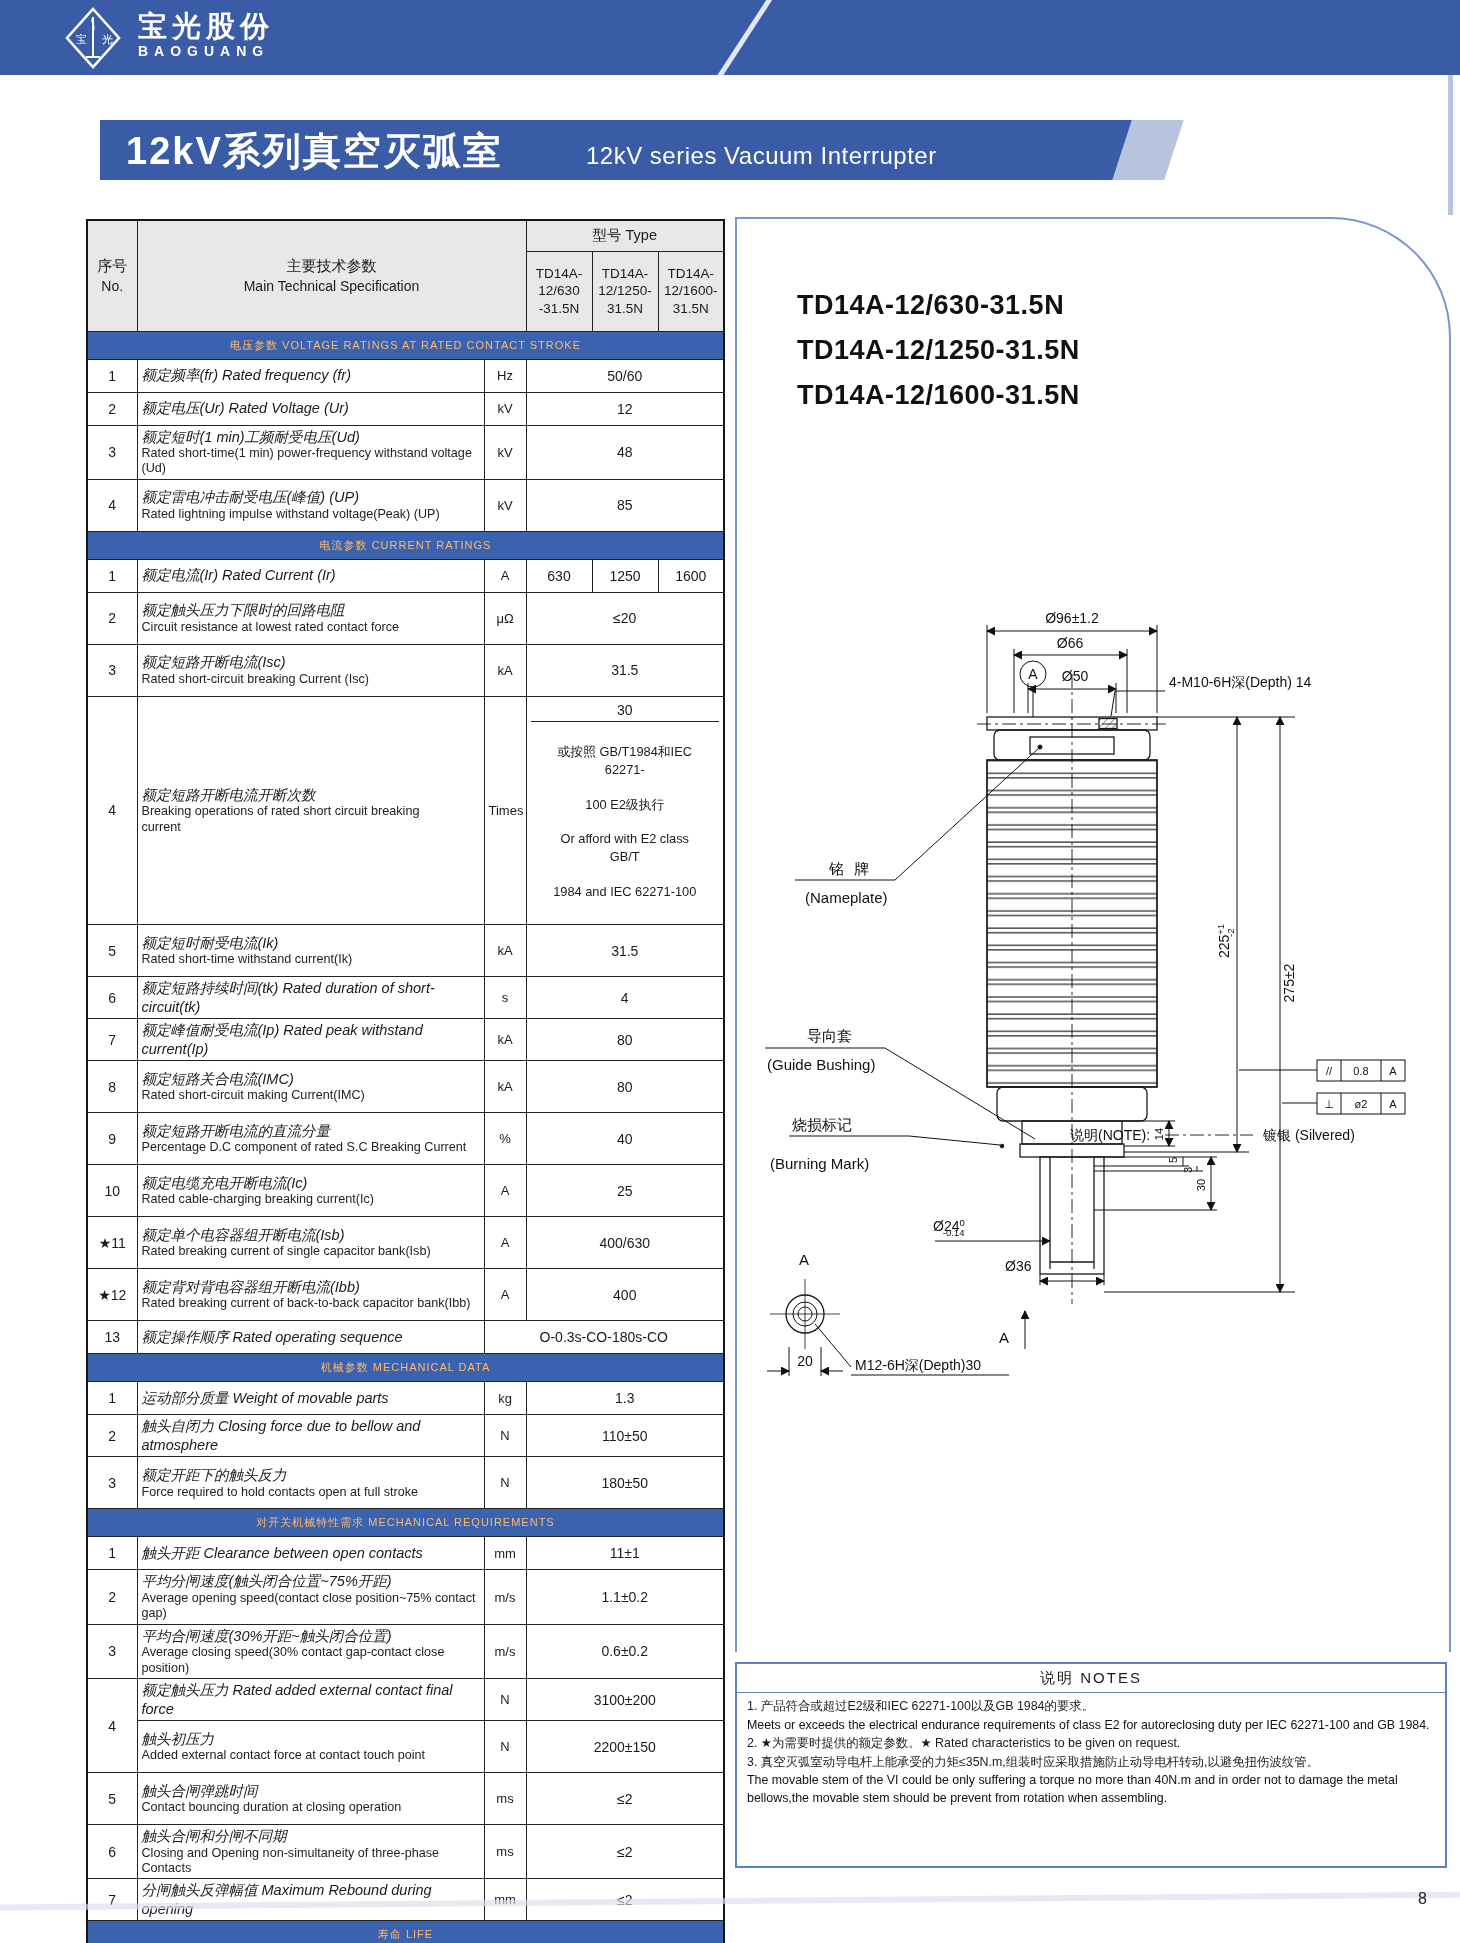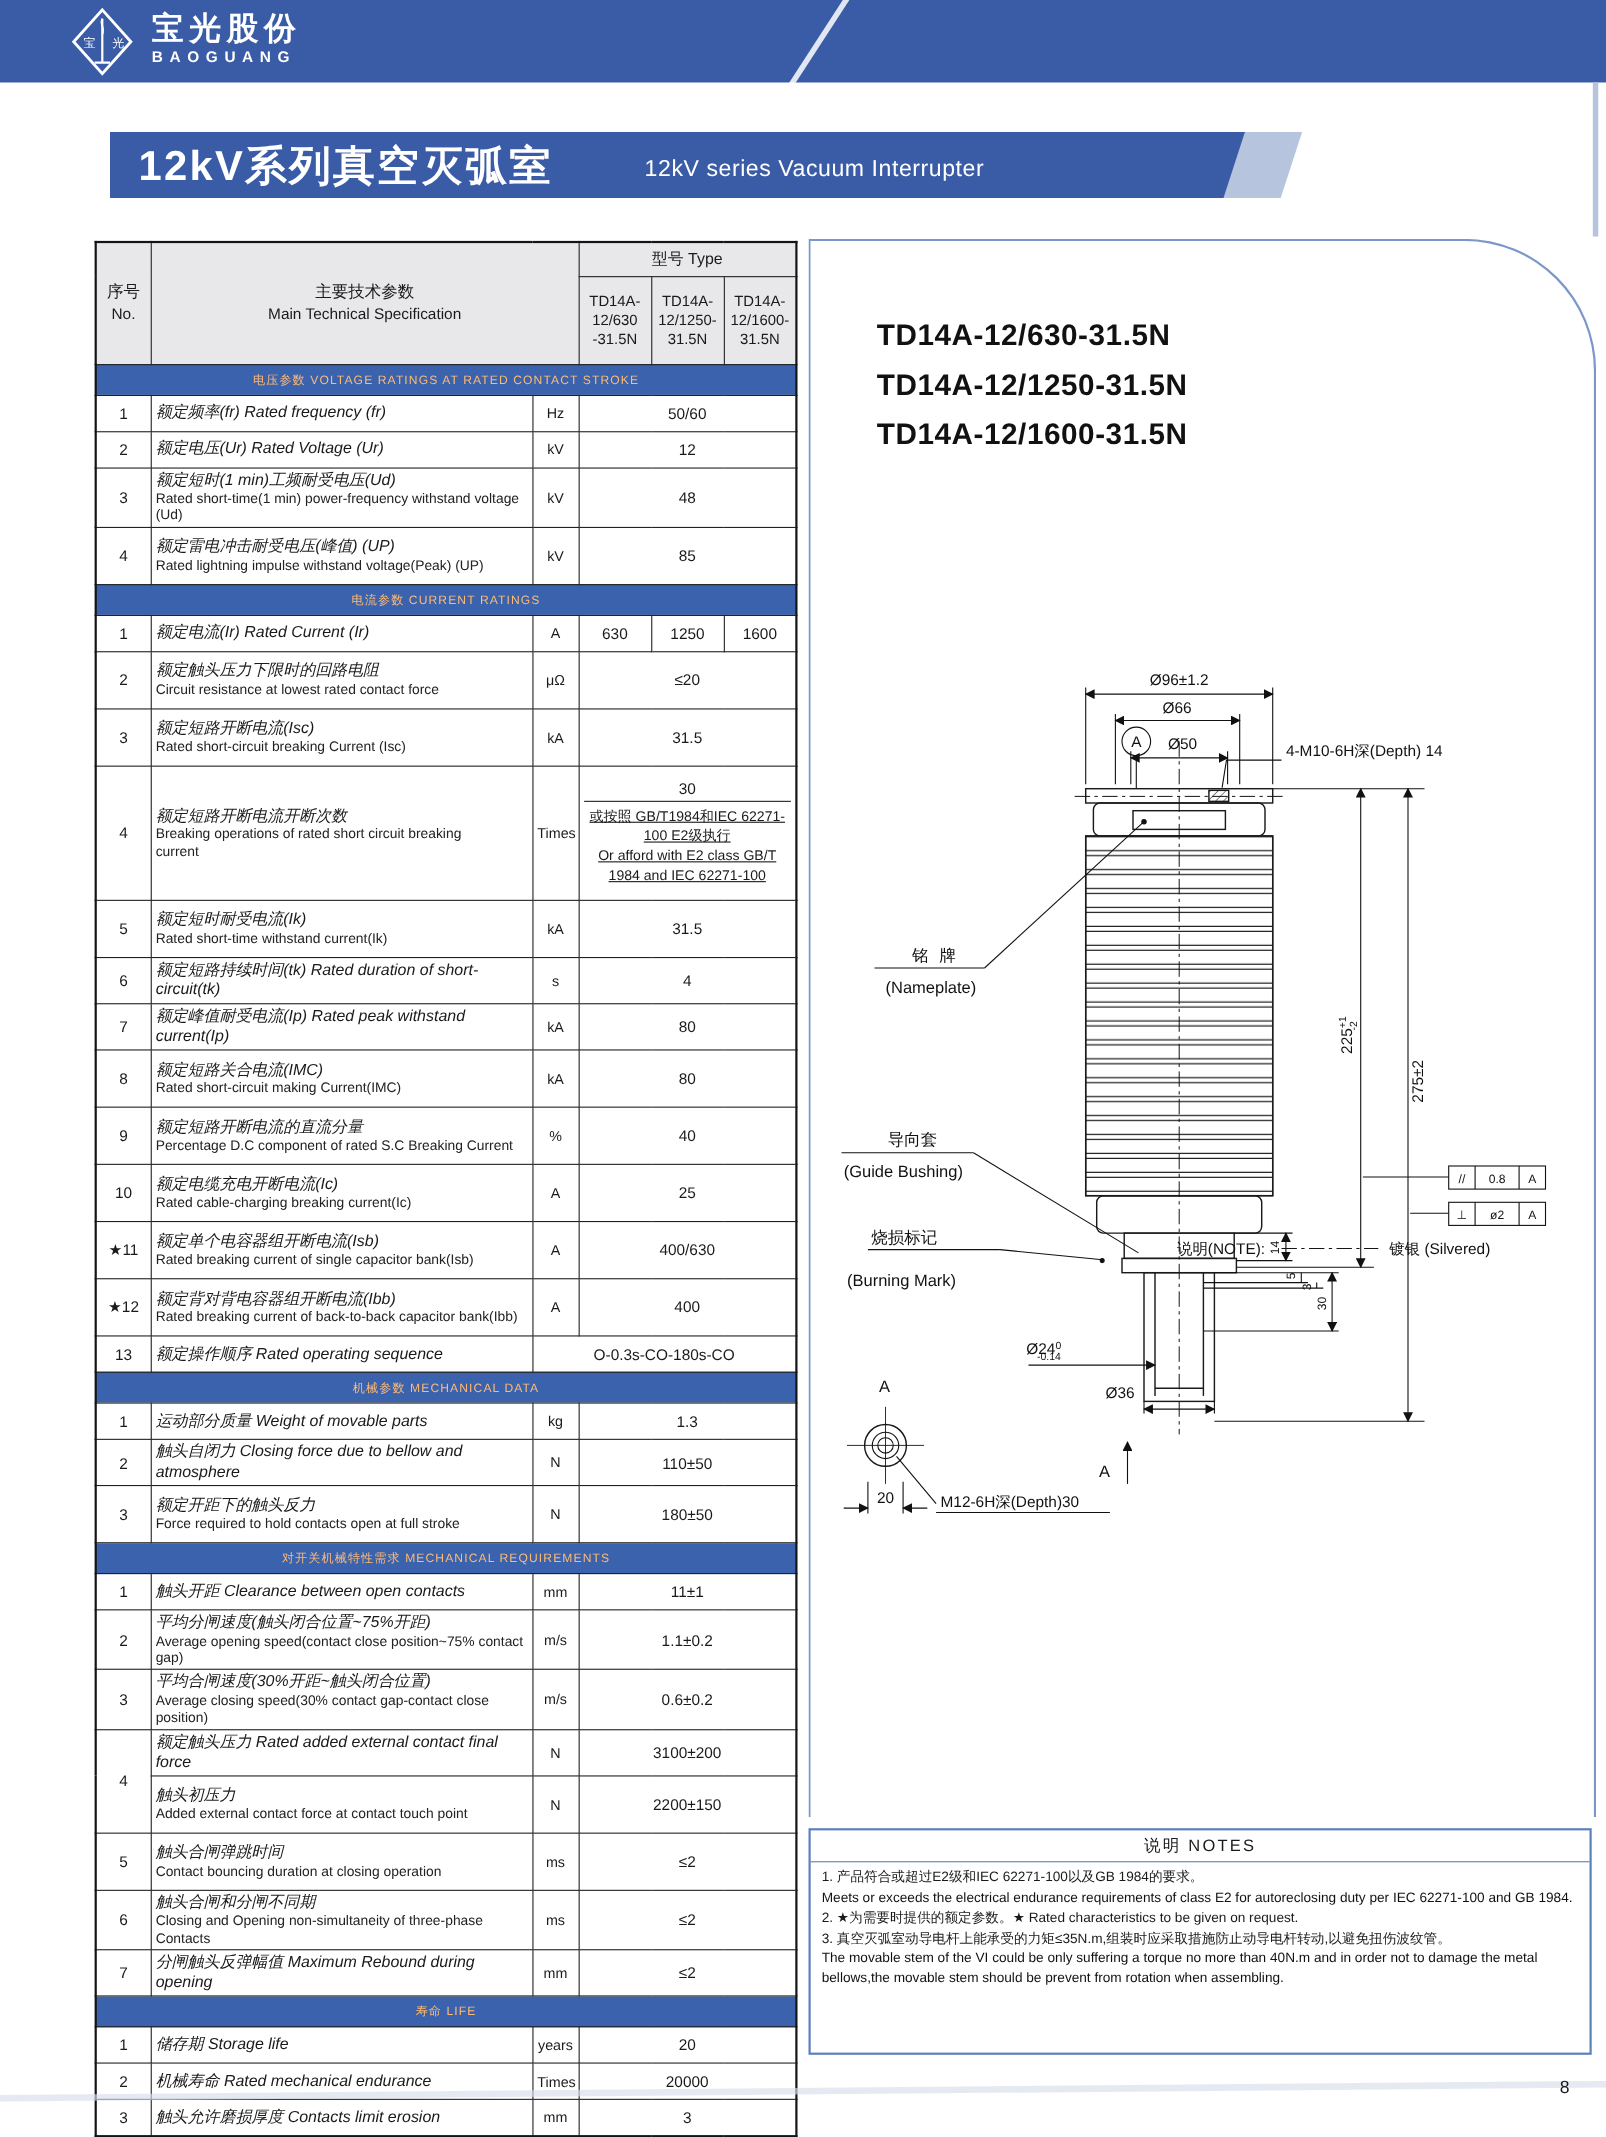--- a/index.html
+++ b/index.html
@@ -11,21 +11,21 @@
   .logo{position:absolute;left:64px;top:7px;width:58px;height:62px;}
   .brand{position:absolute;left:138px;top:10px;color:#fff;}
   .brand .cn{font-size:29px;font-weight:bold;letter-spacing:5px;line-height:32px;}
   .brand .en{font-size:14px;letter-spacing:6px;line-height:18px;font-weight:bold;}
   .bar-slash{position:absolute;left:742px;top:-12px;width:5px;height:100px;background:#fff;opacity:.85;transform:rotate(33deg);}
   .edge-strip{position:absolute;left:1448px;top:75px;width:5px;height:140px;background:#b7c4dd;}
 
   
   .title-band{position:absolute;left:100px;top:120px;width:1008px;height:60px;background:#3a5ca6;color:#fff;padding-left:28px;}
   .title-band .cn{position:absolute;left:26px;top:6px;font-size:38px;font-weight:bold;letter-spacing:2px;}
-  .title-band .en{position:absolute;left:486px;top:22px;font-size:21px;letter-spacing:.5px;}
+  .title-band .en{position:absolute;left:486px;top:22px;font-size:24px;letter-spacing:.5px;}
   .title-tail{position:absolute;left:1122px;top:120px;width:52px;height:60px;background:#b6c4de;transform:skewX(-18deg);}
 
   
   table.spec{position:absolute;left:86px;top:219px;width:637px;border-collapse:collapse;table-layout:fixed;
     border:2px solid #141414;}
   table.spec th,table.spec td{border:1.4px solid #222;padding:2px 4px;vertical-align:middle;}
   table.spec thead th{background:#e8e8ea;font-weight:normal;}
   .hno,.hspec{font-size:15px;line-height:1.3;text-align:center;}
   .hno .en,.hspec .en{font-size:14px;text-align:right;}
   .htype{font-size:14.5px;text-align:center;}
@@ -33,21 +33,21 @@
   td.secbar{background:#3b62ad;color:#fdba74;text-align:center;font-size:11px;letter-spacing:1px;padding:3px 0;}
   td.cno{width:50px;text-align:center;font-size:14px;}
   td.clab{text-align:left;padding-left:8px;}
   td.clab .cn{font-size:14.5px;line-height:1.28;font-style:italic;}
   td.clab .en{font-size:12.6px;line-height:1.22;color:#222;}
   td.cunit{text-align:center;font-size:13px;padding:0;}
   td.cval{text-align:center;font-size:14px;}
   td.cstack{padding:0;}
   .stop{border-bottom:1.4px solid #222;text-align:center;font-size:14px;padding:3px 0;}
   .sbody{text-align:center;font-size:12.8px;line-height:1.4;padding:4px 2px;}
-  .sbody p{margin:0;text-decoration:underline;}
+  .sbody p{margin:17px;}
 
   
   .panel{position:absolute;left:735px;top:217px;width:712px;height:1433px;
     border:2px solid #7b97c9;border-bottom:none;border-radius:0 120px 0 0;}
   .models{position:absolute;left:60px;top:64px;font-size:27px;font-weight:bold;line-height:45px;letter-spacing:.5px;color:#111;}
   svg.draw{position:absolute;left:0;top:0;width:712px;height:1433px;}
   svg.draw text{font-family:"Liberation Sans","DejaVu Sans",sans-serif;fill:#111;}
   .ol{stroke:#1a1a1a;stroke-width:1.3;fill:none;}
   .dim{stroke:#111;stroke-width:1;fill:none;}
   .thin{stroke:#111;stroke-width:.8;fill:none;}

